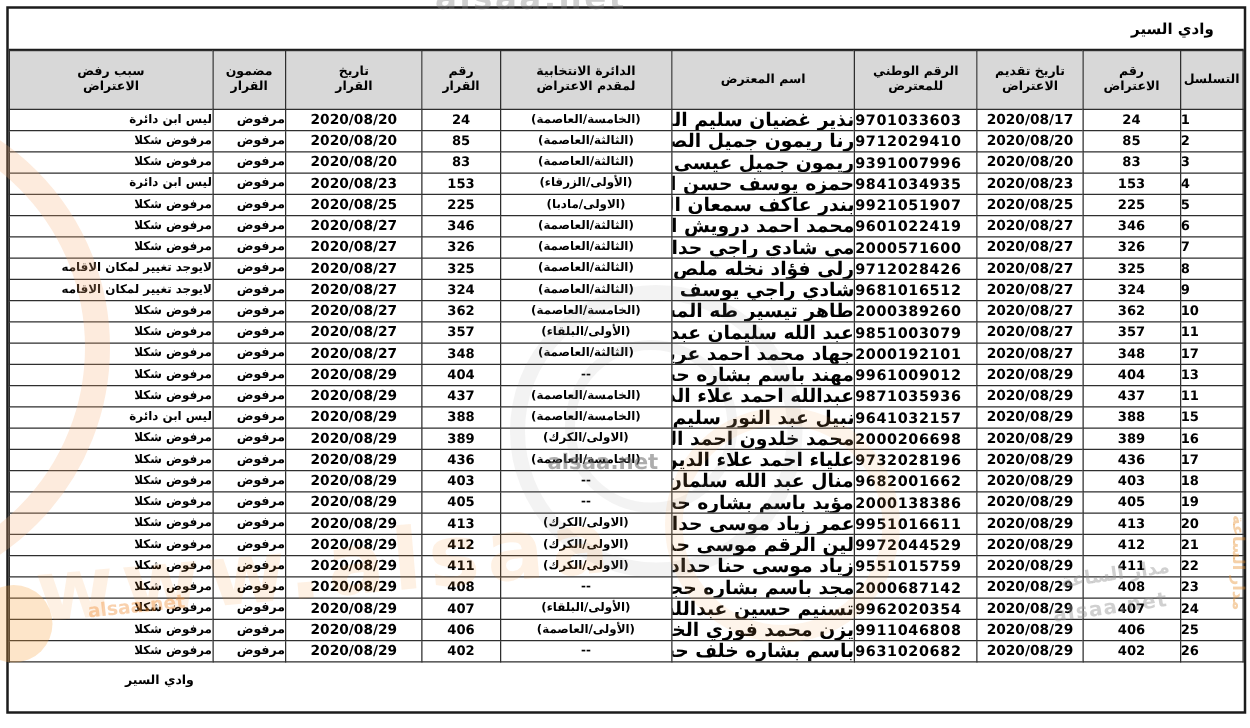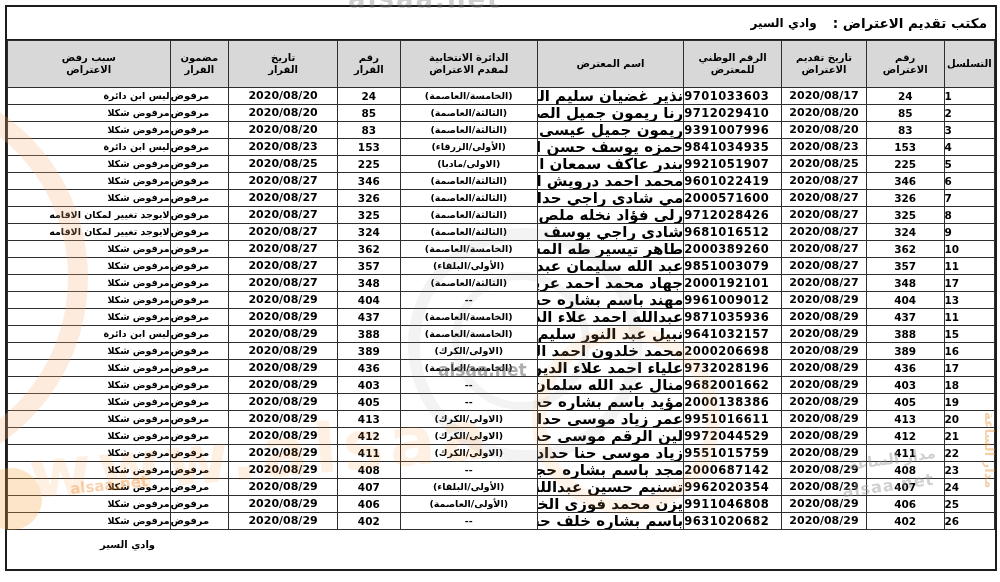--- a/index.html
+++ b/index.html
@@ -32,21 +32,21 @@
   }
   table.obj td{height:17px;line-height:16px;white-space:nowrap;background:#fff;}
   td.col-serial{text-align:left;padding-left:3px;font-size:10.5px;direction:ltr;}
   td.col-objection_no{text-align:center;font-size:10.5px;}
   td.col-submit_date{text-align:center;font-size:11px;direction:ltr;}
   td.col-national_id{text-align:left;font-size:11.5px;letter-spacing:0.5px;direction:ltr;}
   td.col-name{text-align:right;padding-right:3px;font-size:15px;}
   td.col-district{text-align:center;padding-right:28px;font-size:9.5px;}
   td.col-decision_no{text-align:center;font-size:10.5px;}
   td.col-decision_date{text-align:center;font-size:11px;direction:ltr;}
-  td.col-decision_content{text-align:left;font-size:10px;margin-top:28px;}
+  td.col-decision_content{text-align:right;font-size:10px;margin-top:28px;}
   td.col-reason{text-align:right;padding-right:4px;font-size:9.5px;}
   .footer-office{
     position:absolute;left:93px;top:532px;font-weight:bold;font-size:10px;color:#000;z-index:2;
   }
   
   .wm{position:absolute;pointer-events:none;z-index:3;font-weight:bold;}
   .wm-top-center{left:348px;top:-16px;font-size:26px;color:rgba(130,130,130,0.38);letter-spacing:2px;}
   .wm-seal-ring{left:408px;top:228px;width:210px;height:210px;border:12px solid rgba(140,140,140,0.10);border-radius:50%;}
   .wm-seal-ring2{left:452px;top:272px;width:122px;height:122px;border:8px solid rgba(140,140,140,0.10);border-radius:50%;}
   .wm-center-text{left:438px;top:360px;font-size:17px;color:rgba(105,105,105,0.55);}
@@ -57,21 +57,20 @@
   .wm-left-arc{left:-312px;top:78px;width:360px;height:360px;border:20px solid rgba(247,176,118,0.25);border-radius:50%;}
   .wm-mid-ring{left:532px;top:326px;width:160px;height:160px;border:14px solid rgba(247,170,90,0.13);border-radius:50%;}
   .wm-orange-blob{left:-20px;top:468px;width:62px;height:62px;background:rgba(247,160,60,0.28);border-radius:50%;}
   .wm-left-orange-text{left:70px;top:476px;font-size:15px;color:rgba(240,140,50,0.40);transform:rotate(-6deg);}
 </style>
 </head>
 <body>
 
 <div class="doc-box">
   <div class="title-row">
-    <span class="title-label">مكتب تقديم  الاعتراض :</span>
     <span class="title-value">وادي السير</span>
   </div>
   <table class="obj">
       <colgroup>
         <col style="width:50px">
         <col style="width:77px">
         <col style="width:84px">
         <col style="width:97px">
         <col style="width:145px">
         <col style="width:136px">

